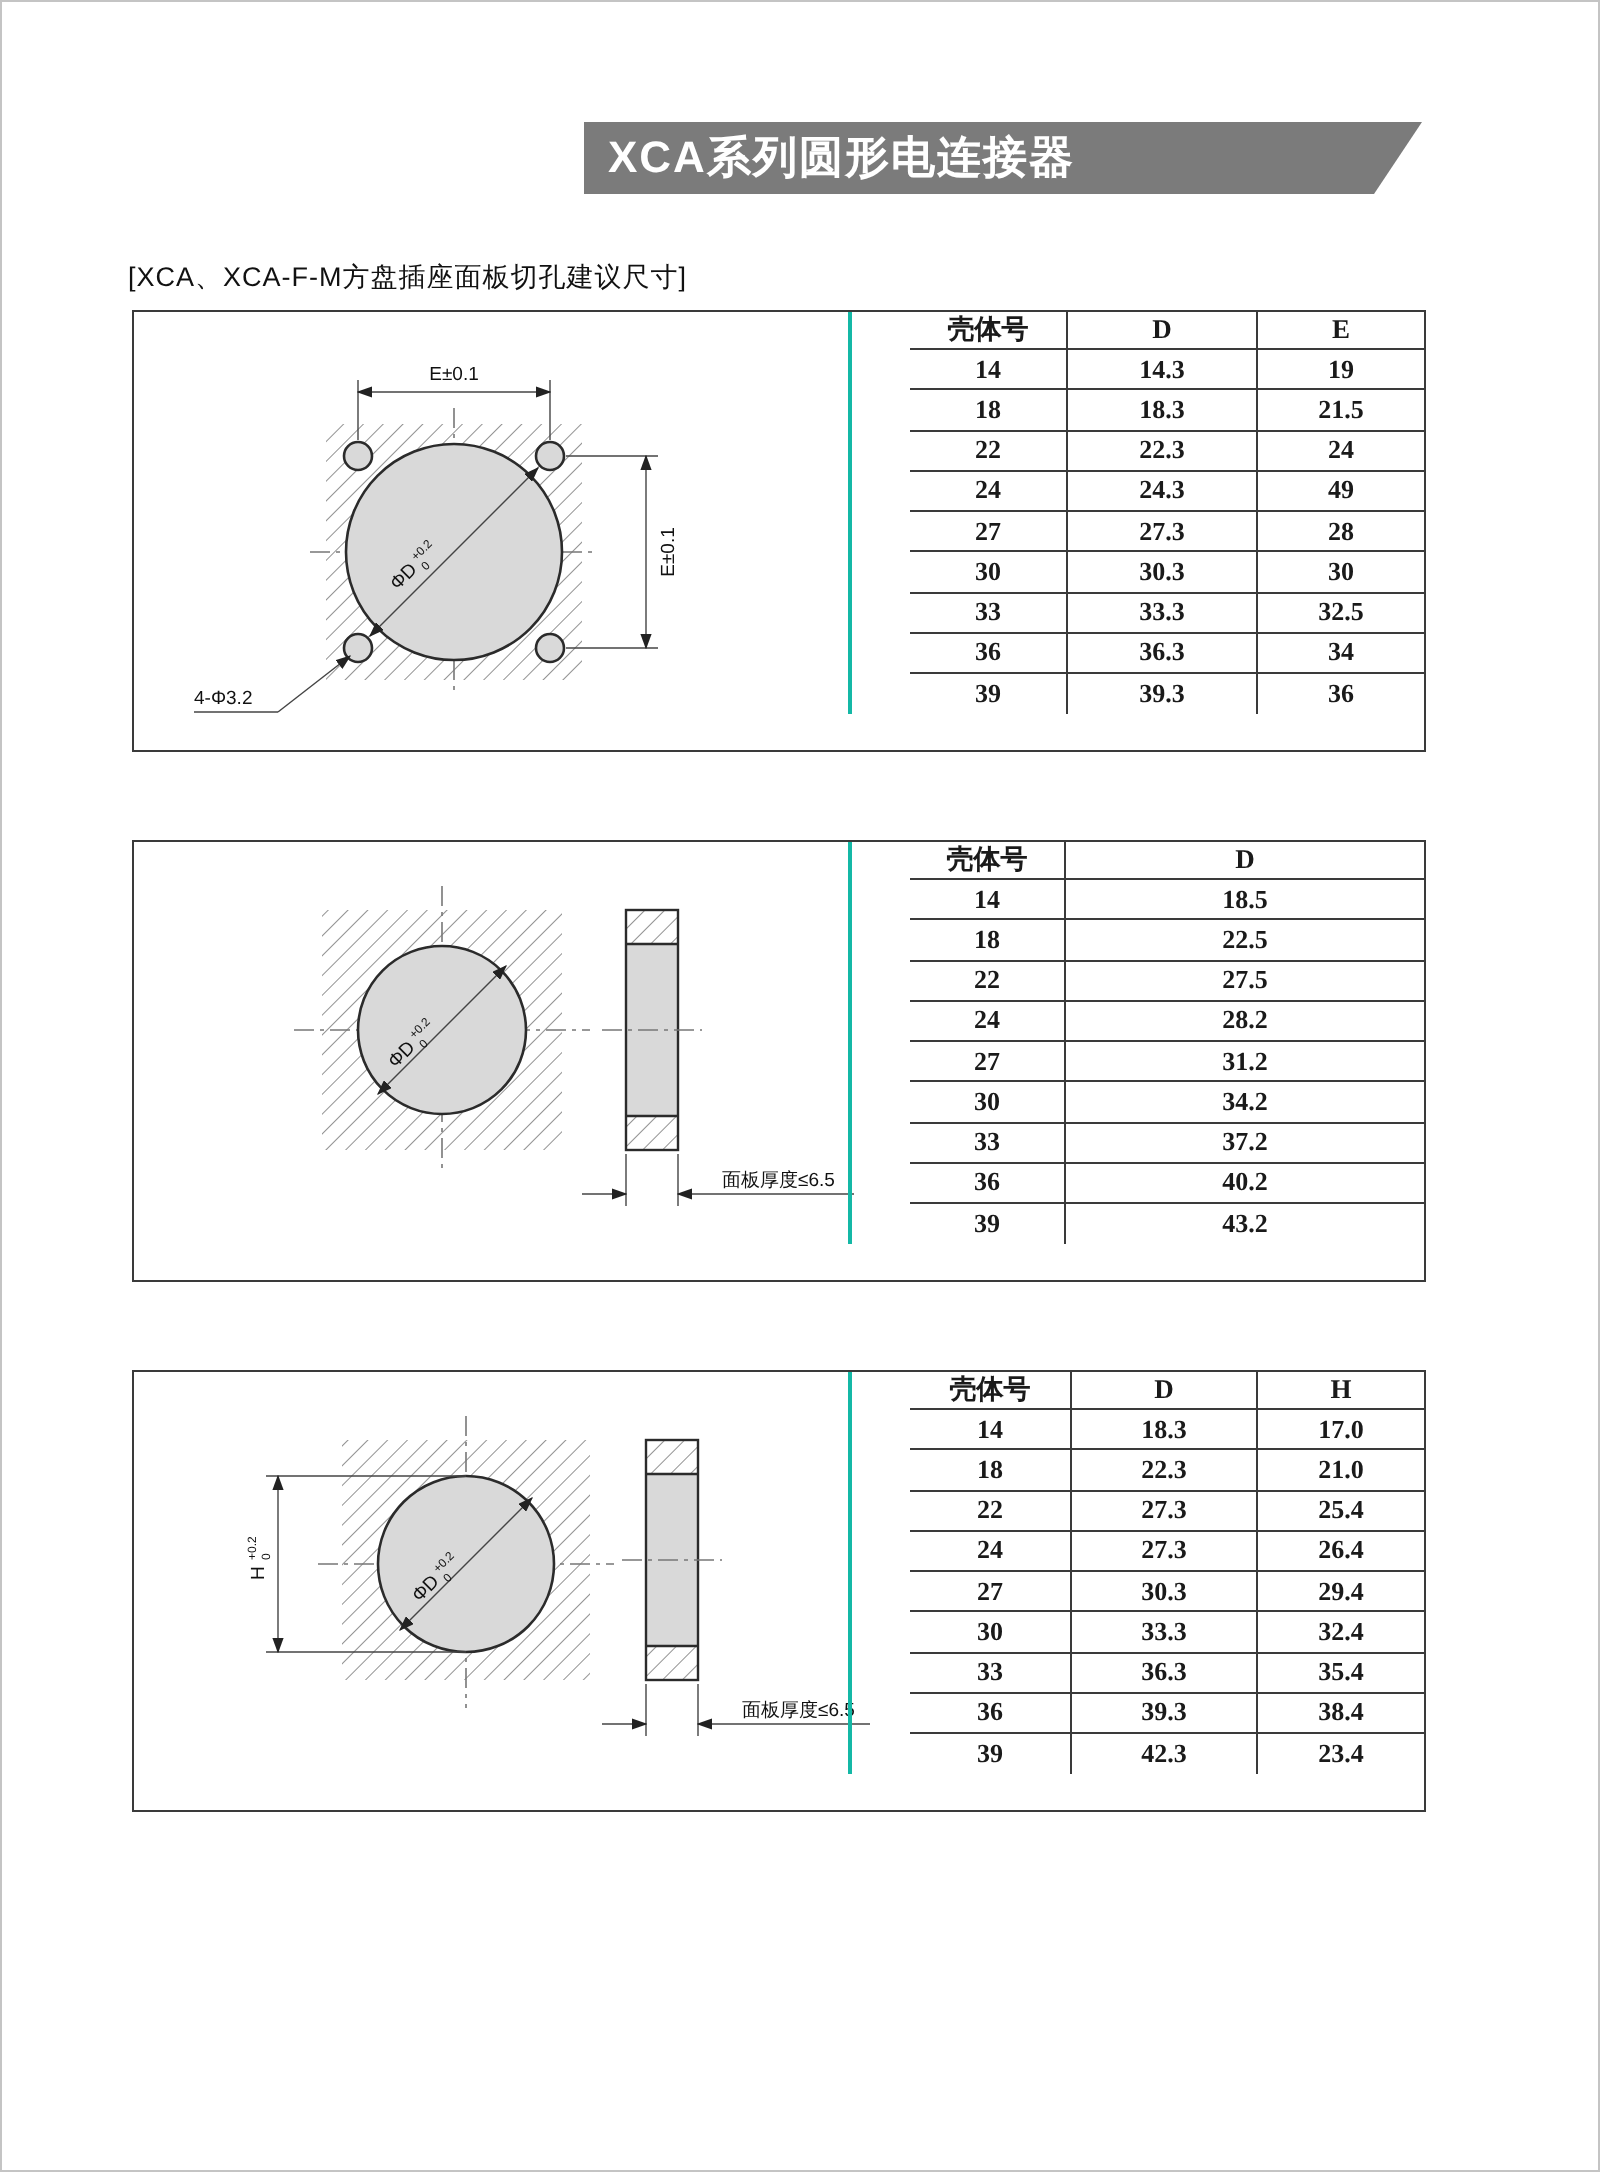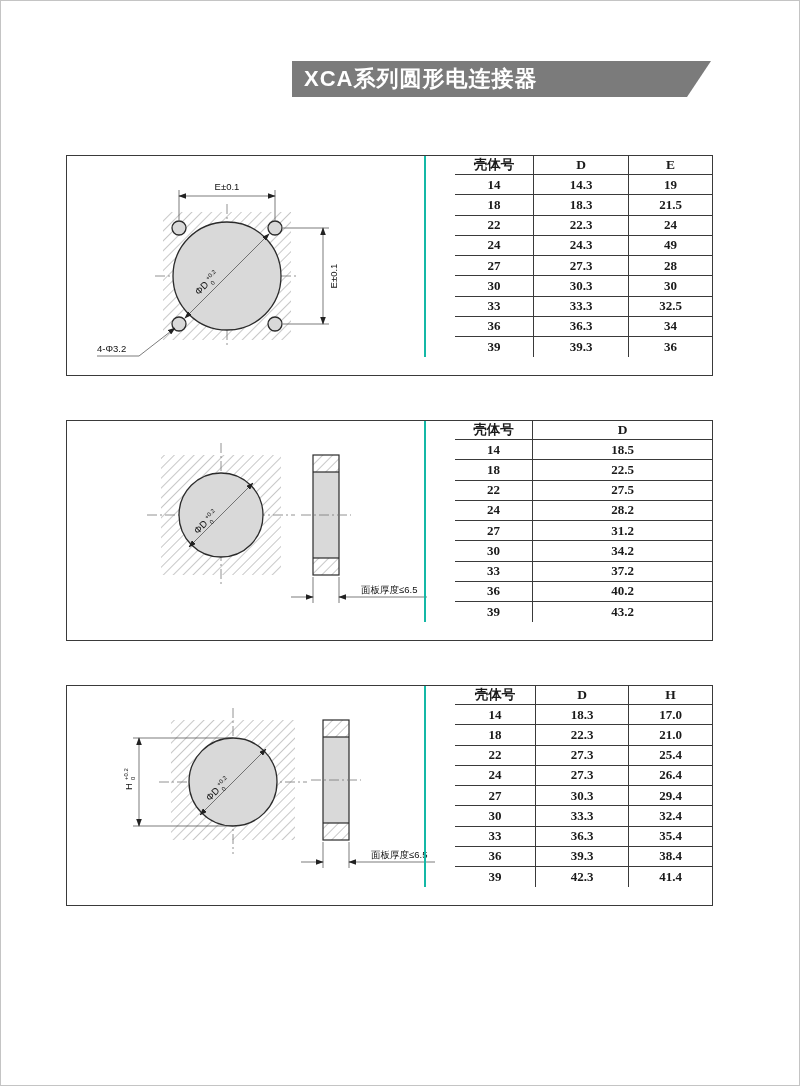--- a/index.html
+++ b/index.html
@@ -41,20 +41,21 @@
 </style>
 </head>
 <body>
 
 <div id="page">
 
   <div id="banner">
     <div class="t">XCA系列圆形电连接器</div>
   </div>
 
+  <div class="sec-label" style="top:129px">[XCA、XCA-F-M方盘插座面板切孔建议尺寸]</div>
   <div class="sec-box" style="top:154px">
     <svg width="376" height="211" viewBox="0 0 376 211">
       <defs>
         <pattern id="h1" width="7" height="7" patternUnits="userSpaceOnUse" patternTransform="rotate(45)">
           <line x1="0" y1="0" x2="0" y2="7" stroke="#767676" stroke-width="0.8"></line>
         </pattern>
         <marker id="a1" markerWidth="11" markerHeight="8" refX="10" refY="4" orient="auto-start-reverse">
           <path d="M0,0 L11,4 L0,8 z" fill="#222"></path>
         </marker>
       </defs>
@@ -333,20 +334,20 @@
               <td>35.4</td>
             </tr>
             <tr>
               <td>36</td>
               <td>39.3</td>
               <td>38.4</td>
             </tr>
             <tr>
               <td>39</td>
               <td>42.3</td>
-              <td>41.4</td>
+              <td>23.4</td>
             </tr>
           </tbody>
         </table>
     </div>
   </div>
 
 </div>
 
 </body></html>

